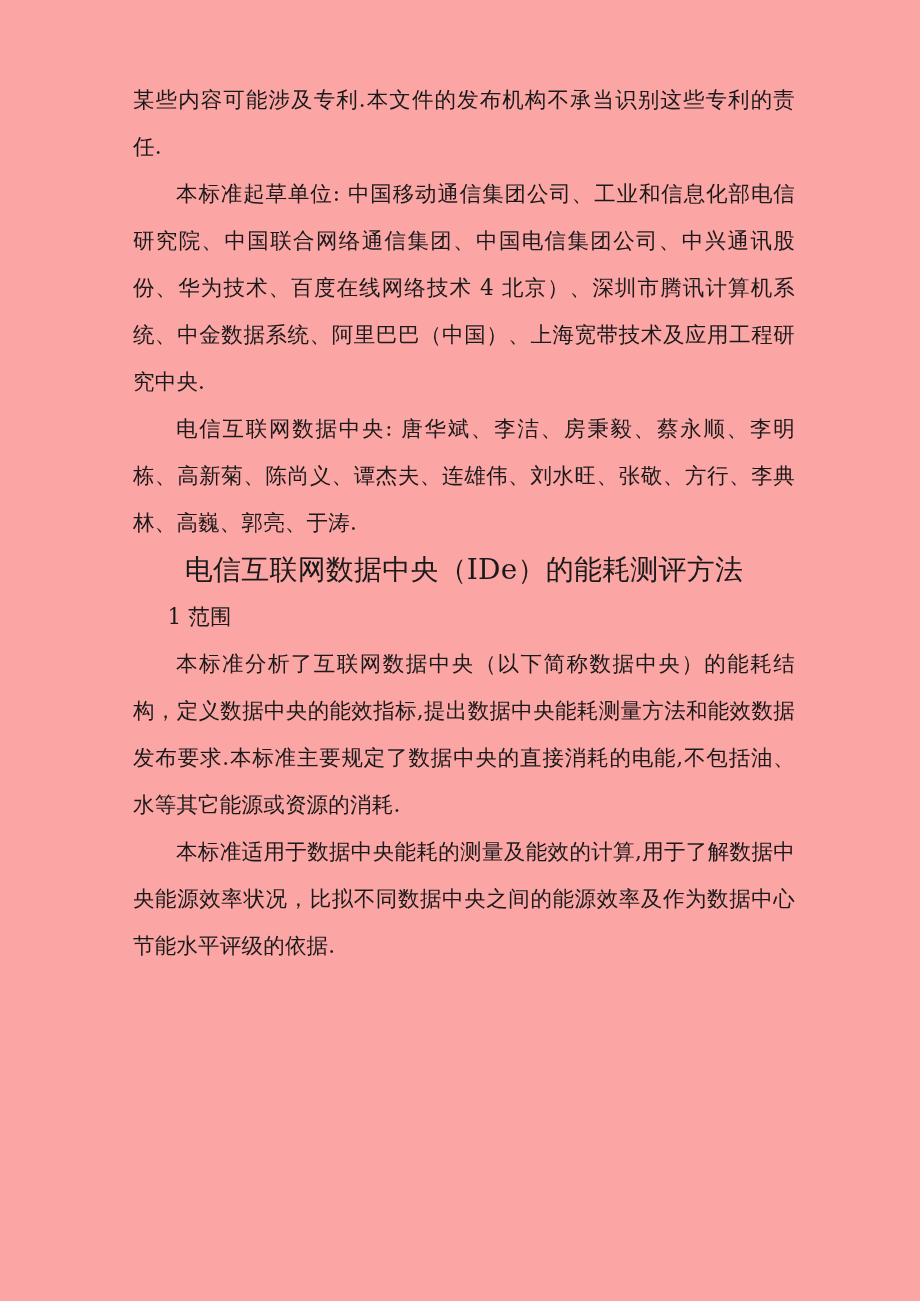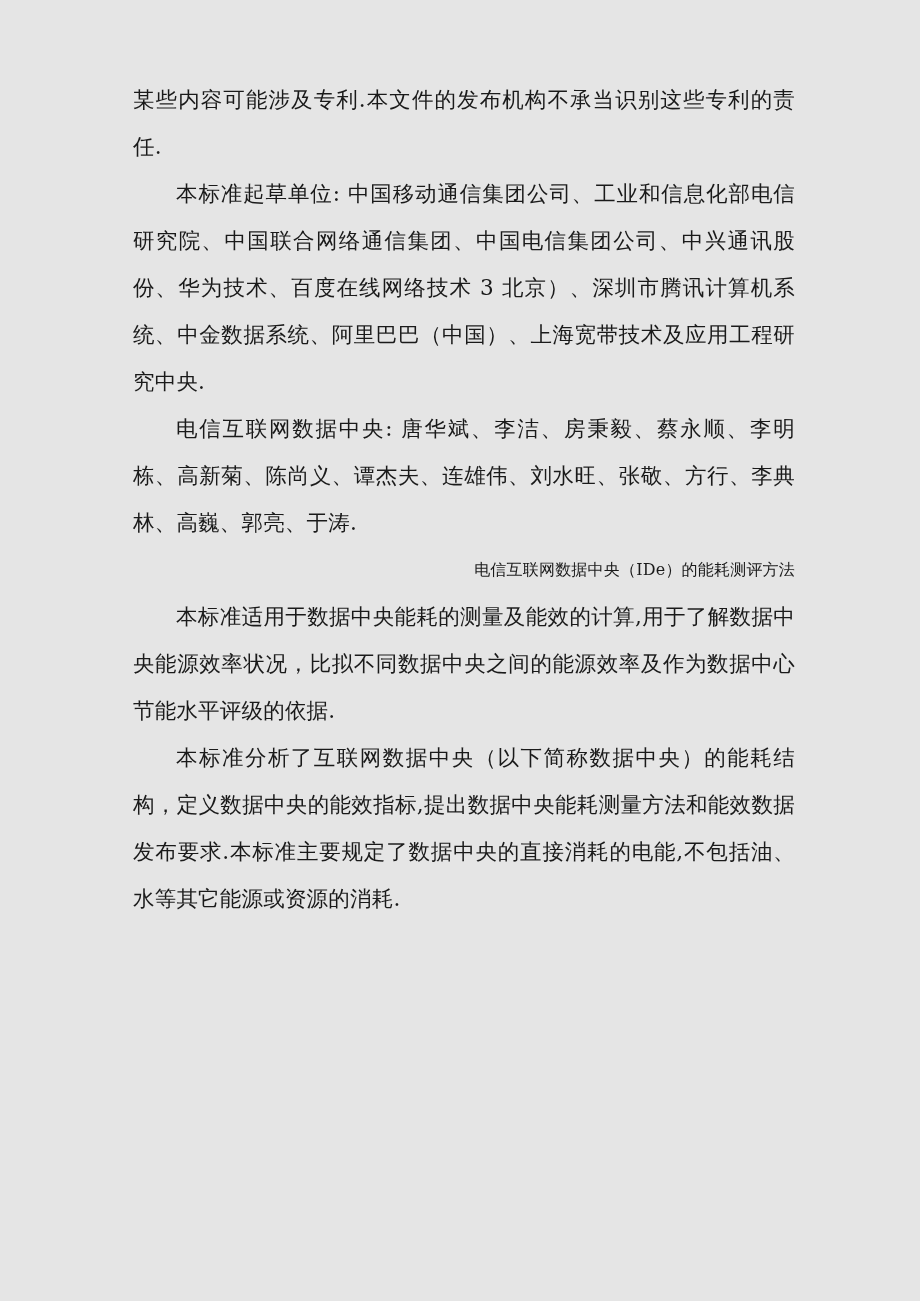--- a/index.html
+++ b/index.html
@@ -9,21 +9,21 @@
     background: #ffffff;
   }
   body {
     font-family: "DejaVu Serif", "Liberation Serif", serif;
     color: #1a1a1a;
   }
   .page {
     position: relative;
     width: 920px;
     height: 1301px;
-    background: #e5e5e5;
+    background: #fca5a5;
     overflow: hidden;
     box-sizing: border-box;
   }
   .content {
     position: absolute;
     left: 133px;
     top: 76px;
     width: 662px;
   }
   
@@ -35,23 +35,23 @@
     text-indent: 2em;
     margin: 0;
     letter-spacing: 0.2px;
     word-break: break-all;
   }
   .para.no-indent {
     text-indent: 0;
   }
   
   .doc-title {
-    font-size: 16px;
+    font-size: 28px;
     line-height: 47px;
-    text-align: right;
+    text-align: center;
     margin: 0;
     letter-spacing: 0.2px;
   }
   
   .section-heading {
     font-size: 21.5px;
     line-height: 47px;
     text-align: left;
     text-indent: 1.6em;
     margin: 0;
@@ -60,25 +60,26 @@
 </style>
 </head>
 <body>
 
 <div class="page">
   <div class="content">
 
     <p class="para no-indent">某些内容可能涉及专利.本文件的发布机构不承当识别这些专利的责任.</p>
 
 
-    <p class="para">本标准起草单位: 中国移动通信集团公司、工业和信息化部电信研究院、中国联合网络通信集团、中国电信集团公司、中兴通讯股份、华为技术、百度在线网络技术 3 北京）、深圳市腾讯计算机系统、中金数据系统、阿里巴巴（中国）、上海宽带技术及应用工程研究中央.</p>
+    <p class="para">本标准起草单位: 中国移动通信集团公司、工业和信息化部电信研究院、中国联合网络通信集团、中国电信集团公司、中兴通讯股份、华为技术、百度在线网络技术 4 北京）、深圳市腾讯计算机系统、中金数据系统、阿里巴巴（中国）、上海宽带技术及应用工程研究中央.</p>
 
     <p class="para">电信互联网数据中央: 唐华斌、李洁、房秉毅、蔡永顺、李明栋、高新菊、陈尚义、谭杰夫、连雄伟、刘水旺、张敬、方行、李典林、高巍、郭亮、于涛.</p>
 
     <p class="doc-title">电信互联网数据中央（IDe）的能耗测评方法</p>
 
+    <p class="section-heading">1 范围</p>
+
+    <p class="para">本标准分析了互联网数据中央（以下简称数据中央）的能耗结构，定义数据中央的能效指标,提出数据中央能耗测量方法和能效数据发布要求.本标准主要规定了数据中央的直接消耗的电能,不包括油、水等其它能源或资源的消耗.</p>
 
     <p class="para">本标准适用于数据中央能耗的测量及能效的计算,用于了解数据中央能源效率状况，比拟不同数据中央之间的能源效率及作为数据中心节能水平评级的依据.</p>
-
-    <p class="para">本标准分析了互联网数据中央（以下简称数据中央）的能耗结构，定义数据中央的能效指标,提出数据中央能耗测量方法和能效数据发布要求.本标准主要规定了数据中央的直接消耗的电能,不包括油、水等其它能源或资源的消耗.</p>
 
   </div>
 </div>
 
 </body></html>

